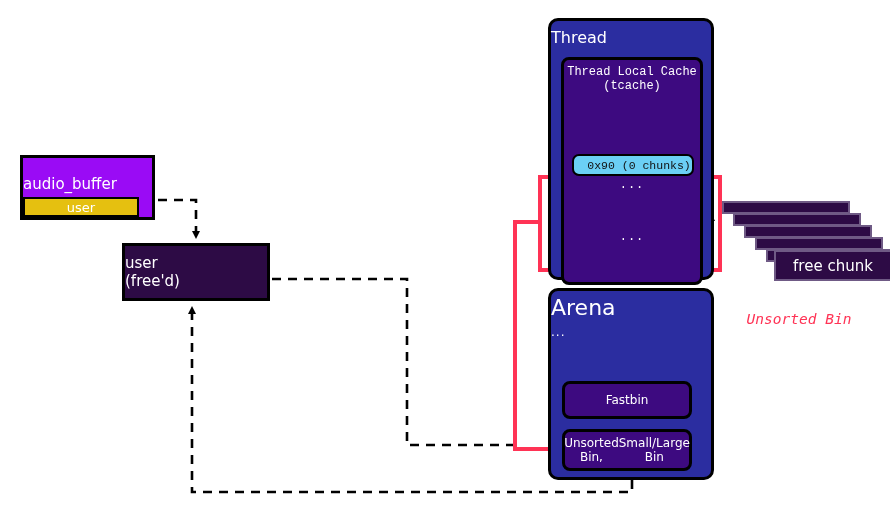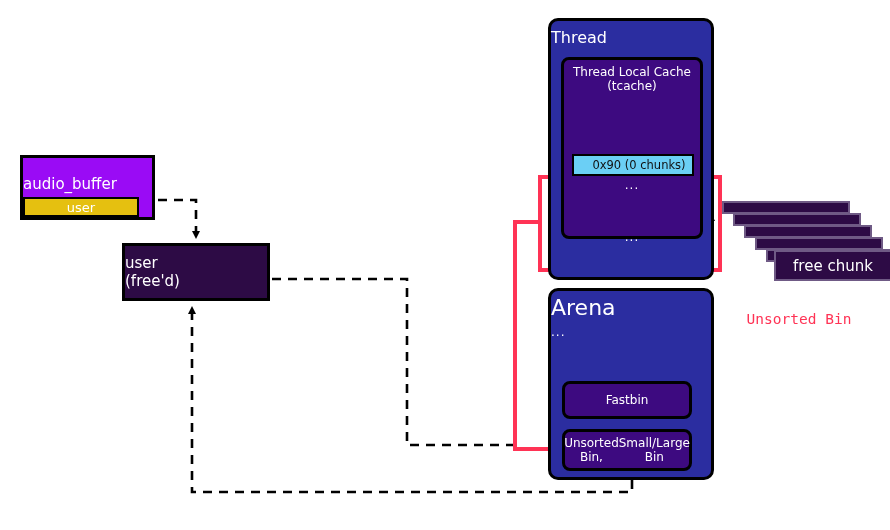--- a/index.html
+++ b/index.html
@@ -41,29 +41,29 @@
   }
 
   
   #thread{
     left:548px;top:18px;width:166px;height:262px;
     background:#2B2DA0;border:3px solid #000000;border-radius:10px;
     flex-direction:column;justify-content:flex-start;padding-top:6px;
   }
   #thread .thread-title{font-size:16px;line-height:22px;}
   #tcache{
-    position:absolute;left:10px;top:36px;width:142px;height:182px;
+    position:absolute;left:10px;top:36px;width:142px;height:228px;
     background:#3D0A80;border:3px solid #000000;border-radius:8px;
     box-sizing:border-box;display:flex;flex-direction:column;
-    align-items:center;padding-top:5px;color:#ffffff;
+    align-items:center;padding-top:5px;color:#ffffff;font-family:Liberation Mono, monospace;
   }
   #tcache .tc-title{font-size:12px;line-height:14px;text-align:center;}
   .bin{
     width:122px;height:22px;background:#6BCFF5;border:2px solid #000000;
-    border-radius:0;display:flex;align-items:center;justify-content:center;
+    border-radius:7px;display:flex;align-items:center;justify-content:center;
     color:#111111;font-size:11.5px;box-sizing:border-box;padding-left:12px;
   }
   #bin-0x90{position:absolute;left:8px;top:94px;}
   #bin-0x130{position:absolute;left:8px;top:146px;}
   .tc-dots{position:absolute;left:0;width:100%;text-align:center;
            color:#ffffff;font-size:12px;letter-spacing:1px;}
   #tc-dots-1{top:118px;}
   #tc-dots-2{top:170px;}
 
   
@@ -92,21 +92,21 @@
     position:absolute;z-index:4;background:#2D0B45;border:2px solid #6F5A85;
     box-sizing:border-box;display:flex;align-items:center;justify-content:center;
     color:#ffffff;font-size:15px;
   }
 
   
   #annotation{
     position:absolute;left:716px;top:308px;width:166px;
     text-align:center;color:#FF3355;
     font-family:"DejaVu Sans Mono", monospace;
-    font-size:14.5px;line-height:22px;z-index:4;
+    font-size:14.5px;line-height:22px;z-index:4;font-style:italic;
   }
 </style>
 </head>
 <body>
 
 <div id="stage">
 
   <svg id="edges" class="svg-layer" viewBox="0 0 890 530">
     <defs>
       <marker id="arrow-black" markerWidth="9" markerHeight="9" refX="5" refY="4.5" orient="auto" markerUnits="userSpaceOnUse">

